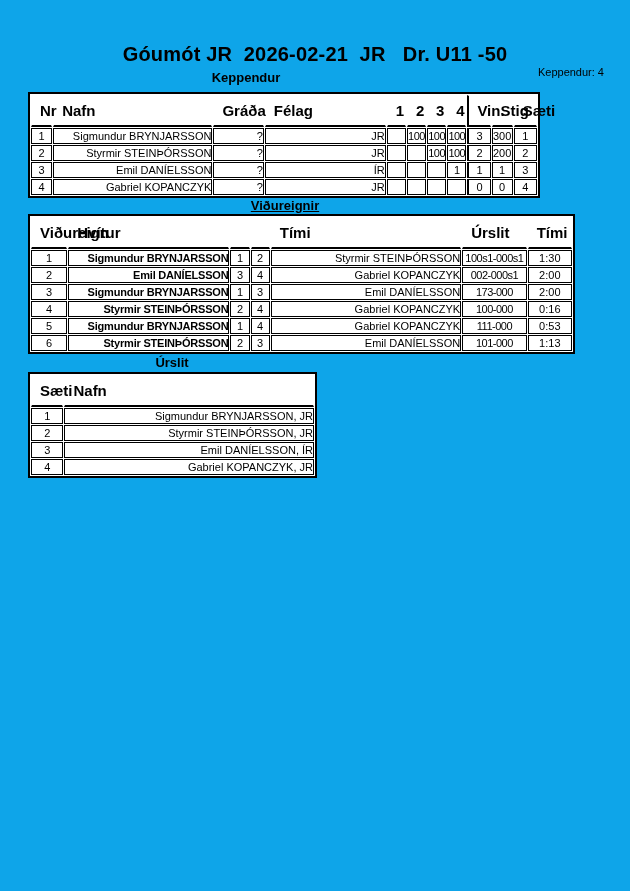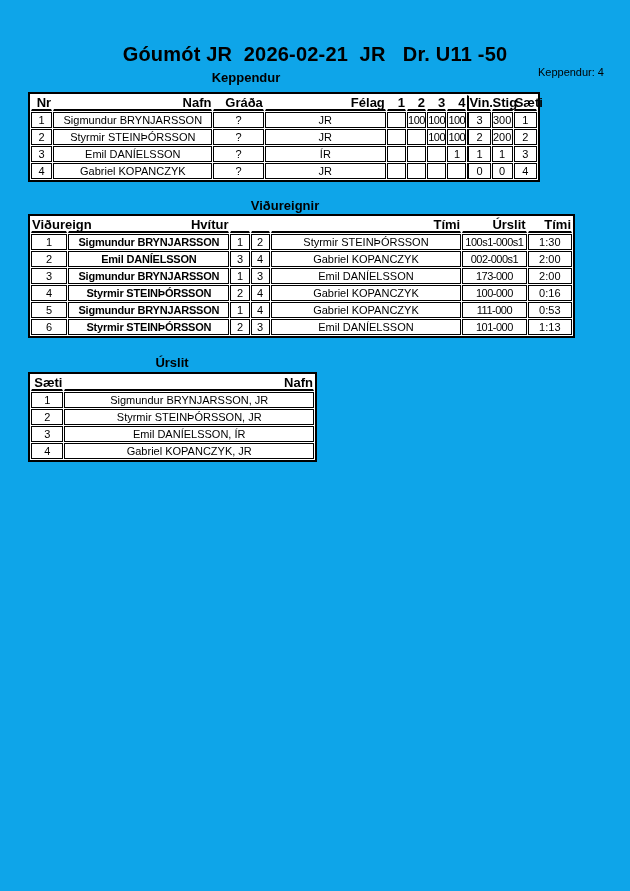--- a/index.html
+++ b/index.html
@@ -31,21 +31,21 @@
     white-space: pre;
   }
   .section-title {
     position: absolute;
     transform: translateX(-50%);
     font-size: 13px;
     font-weight: bold;
     white-space: pre;
   }
   #st-keppendur   { top: 70px;  left: 246px; }
-  #st-vidureignir { top: 198px; left: 285px; }
+  #st-vidureignir { top: 198px; left: 285px; text-decoration: underline; }
   #st-urslit      { top: 355px; left: 172px; }
 
   table.report-table {
     position: absolute;
     border-collapse: separate;
     border-spacing: 1px;
     border: 2px solid #000;
     table-layout: fixed;
     background: #fff;
   }
@@ -60,29 +60,29 @@
     font-size: 11px;
     padding: 0;
     white-space: nowrap;
     overflow: hidden;
   }
   table.report-table th {
     border: 1px solid transparent;
     border-bottom: 2px solid #000;
     height: 13px;
     line-height: 13px;
-    font-size: 13px;
+    font-size: 15px;
     font-weight: bold;
-    padding: 0;
+    padding: 8px;
     white-space: nowrap;
     overflow: visible;
-    text-align: right;
+    text-align: left;
   }
   th.first { text-align: left; padding-left: 2px; }
-  td.l { text-align: center; padding-left: 6px; }
+  td.l { text-align: right; padding-left: 6px; }
   td.c { text-align: center; }
   td.bold { font-weight: bold; letter-spacing: -0.2px; }
   td.tight { letter-spacing: -0.5px; text-align: center; margin-top: 44px; }
   .vin-sep { border-left: 2px solid #000 !important; }
 
   
   #t1 col.c-nr    { width: 21px; }
   #t1 col.c-nafn  { width: 158px; }
   #t1 col.c-grada { width: 50px; }
   #t1 col.c-felag { width: 120px; }

